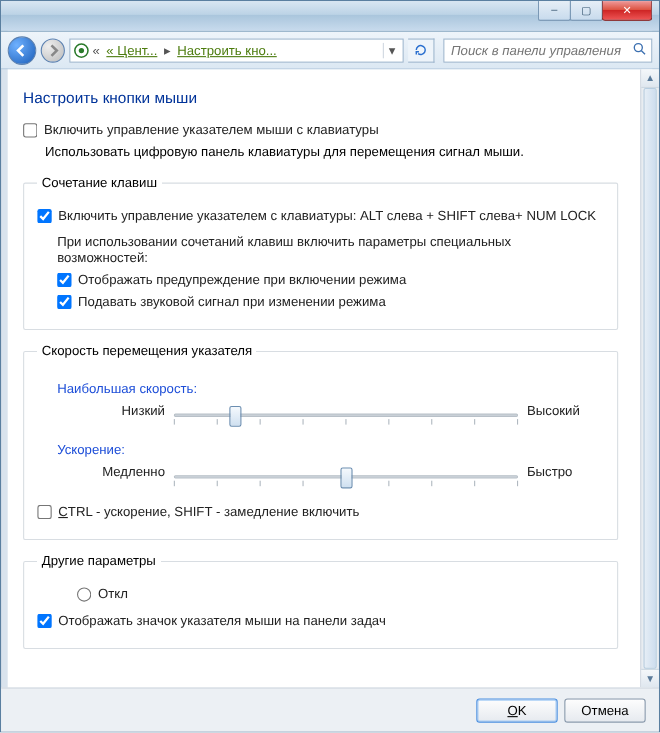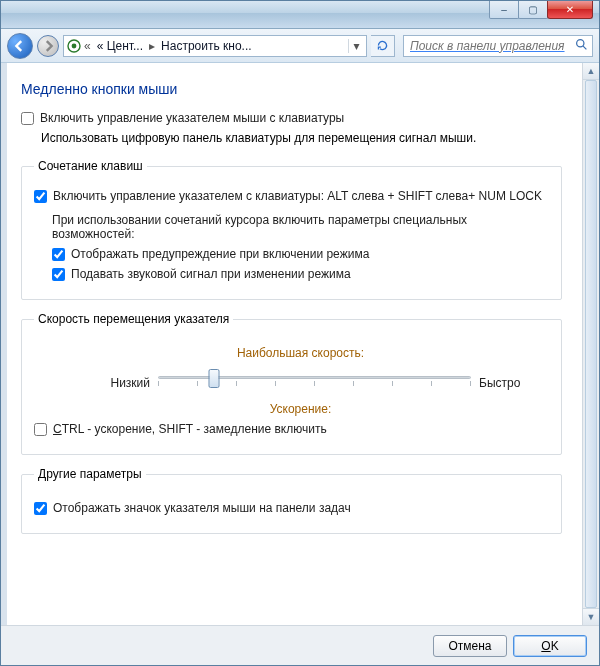--- a/index.html
+++ b/index.html
@@ -102,22 +102,23 @@
     width: 16px;
     height: 16px;
     display: flex;
     align-items: center;
     justify-content: center;
     color: #3b7a2a;
     font-size: 11px;
   }
   .crumb {
     padding: 0 4px;
-    color: #0f172a;
+    color: #4d7c0f;
     white-space: nowrap;
+    text-decoration: underline;
   }
   .chevron {
     color: #555;
     padding: 0 2px;
   }
   .addr-dd {
     width: 16px;
     text-align: center;
     color: #555;
     border-left: 1px solid #d0d8e0;
@@ -142,23 +143,22 @@
     align-items: center;
     padding: 0 4px;
     margin-left: 4px;
   }
   .searchbar input {
     flex: 1;
     border: none;
     outline: none;
     font-size: 12px;
     font-style: italic;
-    color: #3b82f6;
+    color: #a21caf;
     background: transparent;
-    text-decoration: underline;
   }
   .search-icon {
     color: #3b6fb0;
     font-size: 13px;
   }
   
   .content-wrap {
     flex: 1;
     display: flex;
     overflow: hidden;
@@ -218,34 +218,33 @@
     border: 1px solid #d8dde2;
     border-radius: 2px;
     margin: 10px 0 12px 0;
     padding: 10px 12px 12px 12px;
   }
   fieldset > legend {
     padding: 0 4px;
     color: #000;
   }
   .group-label {
-    color: #a16207;
+    color: #1d4ed8;
     margin: 10px 0 4px 0;
-    text-align: center;
   }
   input[type=checkbox], input[type=radio] {
     margin: 1px 0 0 0;
     width: 13px;
     height: 13px;
   }
   .underline-f { text-decoration: underline; }
   
   .slider-row {
     display: flex;
-    align-items: flex-end;
+    align-items: flex-start;
     gap: 8px;
     margin: 6px 0 12px 36px;
   }
   .slider-row .lbl-l { width: 80px; text-align: right; }
   .slider-row .lbl-r { width: 70px; text-align: left; }
   .slider {
     position: relative;
     flex: 1;
     height: 24px;
   }
@@ -353,36 +352,36 @@
             <circle cx="6.5" cy="6.5" r="4.5" fill="none" stroke="#3b6fb0" stroke-width="1.5"></circle>
             <line x1="10" y1="10" x2="14" y2="14" stroke="#3b6fb0" stroke-width="1.5"></line>
           </svg>
       </span>
     </div>
   </div>
 
   <div class="content-wrap">
     <div class="content">
 
-      <h1 class="page-title">Медленно кнопки мыши</h1>
+      <h1 class="page-title">Настроить кнопки мыши</h1>
 
       <div class="row">
         <input type="checkbox" style="">
         <label>Включить управление указателем мыши с клавиатуры</label>
       </div>
       <div class="desc">Использовать цифровую панель клавиатуры для перемещения сигнал мыши.</div>
 
       <fieldset>
         <legend>Сочетание клавиш</legend>
         <div class="row">
           <input type="checkbox" checked="" style="">
           <label>Включить управление указателем с клавиатуры: ALT слева + SHIFT слева+ NUM LOCK</label>
         </div>
         <div class="row ind1" style="margin-top:10px;">
-          <span>При использовании сочетаний курсора включить параметры специальных возможностей:</span>
+          <span>При использовании сочетаний клавиш включить параметры специальных возможностей:</span>
         </div>
         <div class="row ind1">
           <input type="checkbox" checked="" style="">
           <label>Отображать предупреждение при включении режима</label>
         </div>
         <div class="row ind1">
           <input type="checkbox" checked="" style="">
           <label>Подавать звуковой сигнал при изменении режима</label>
         </div>
       </fieldset>
@@ -401,47 +400,70 @@
                 <span></span>
                 <span></span>
                 <span></span>
                 <span></span>
                 <span></span>
                 <span></span>
                 <span></span>
               </div>
             <div class="thumb" id="thumb-speed" style="left: 18%;"></div>
           </div>
+          <span class="lbl-r">Высокий</span>
+        </div>
+
+        <div class="group-label" style="margin-left:18px;">Ускорение:</div>
+        <div class="slider-row">
+          <span class="lbl-l">Медленно</span>
+          <div class="slider">
+            <div class="track"></div>
+            <div class="ticks">
+                <span></span>
+                <span></span>
+                <span></span>
+                <span></span>
+                <span></span>
+                <span></span>
+                <span></span>
+                <span></span>
+                <span></span>
+              </div>
+            <div class="thumb" id="thumb-accel" style="left: 50%;"></div>
+          </div>
           <span class="lbl-r">Быстро</span>
         </div>
-
-        <div class="group-label" style="margin-left:18px;">Ускорение:</div>
 
         <div class="row">
           <input type="checkbox" style="">
           <label><span class="underline-f">C</span><span>TRL - ускорение, SHIFT - замедление включить</span></label>
         </div>
       </fieldset>
 
       <fieldset>
         <legend>Другие параметры</legend>
+        <div class="row ind2">
+          <input type="radio" name="numlock" style="">
+          <label>Откл</label>
+        </div>
         <div class="row" style="margin-top:10px;">
           <input type="checkbox" checked="" style="">
           <label>Отображать значок указателя мыши на панели задач</label>
         </div>
       </fieldset>
 
     </div>
     <div class="scrollbar">
       <div class="scroll-arrow">▲</div>
       <div class="scroll-track">
         <div class="scroll-thumb"></div>
       </div>
       <div class="scroll-arrow bottom">▼</div>
     </div>
   </div>
 
   <div class="footer">
+    <button class="btn default"><span class="underline-f">O</span><span>K</span></button>
     <button class="btn">Отмена</button>
-    <button class="btn default"><span class="underline-f">O</span><span>K</span></button>
   </div>
 
 </div>
 
 </body></html>

